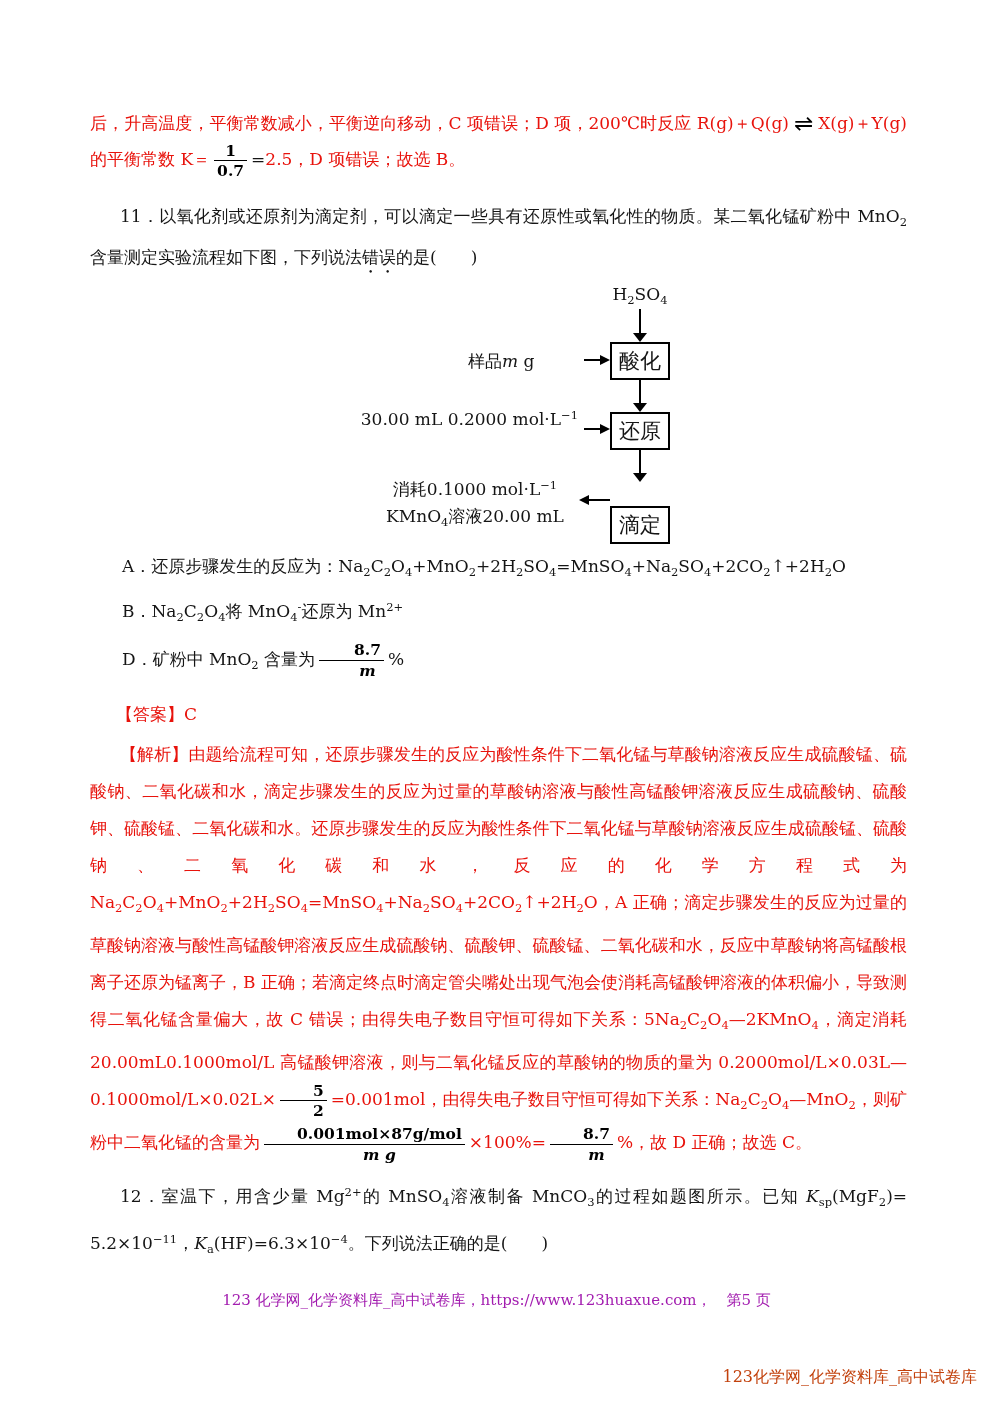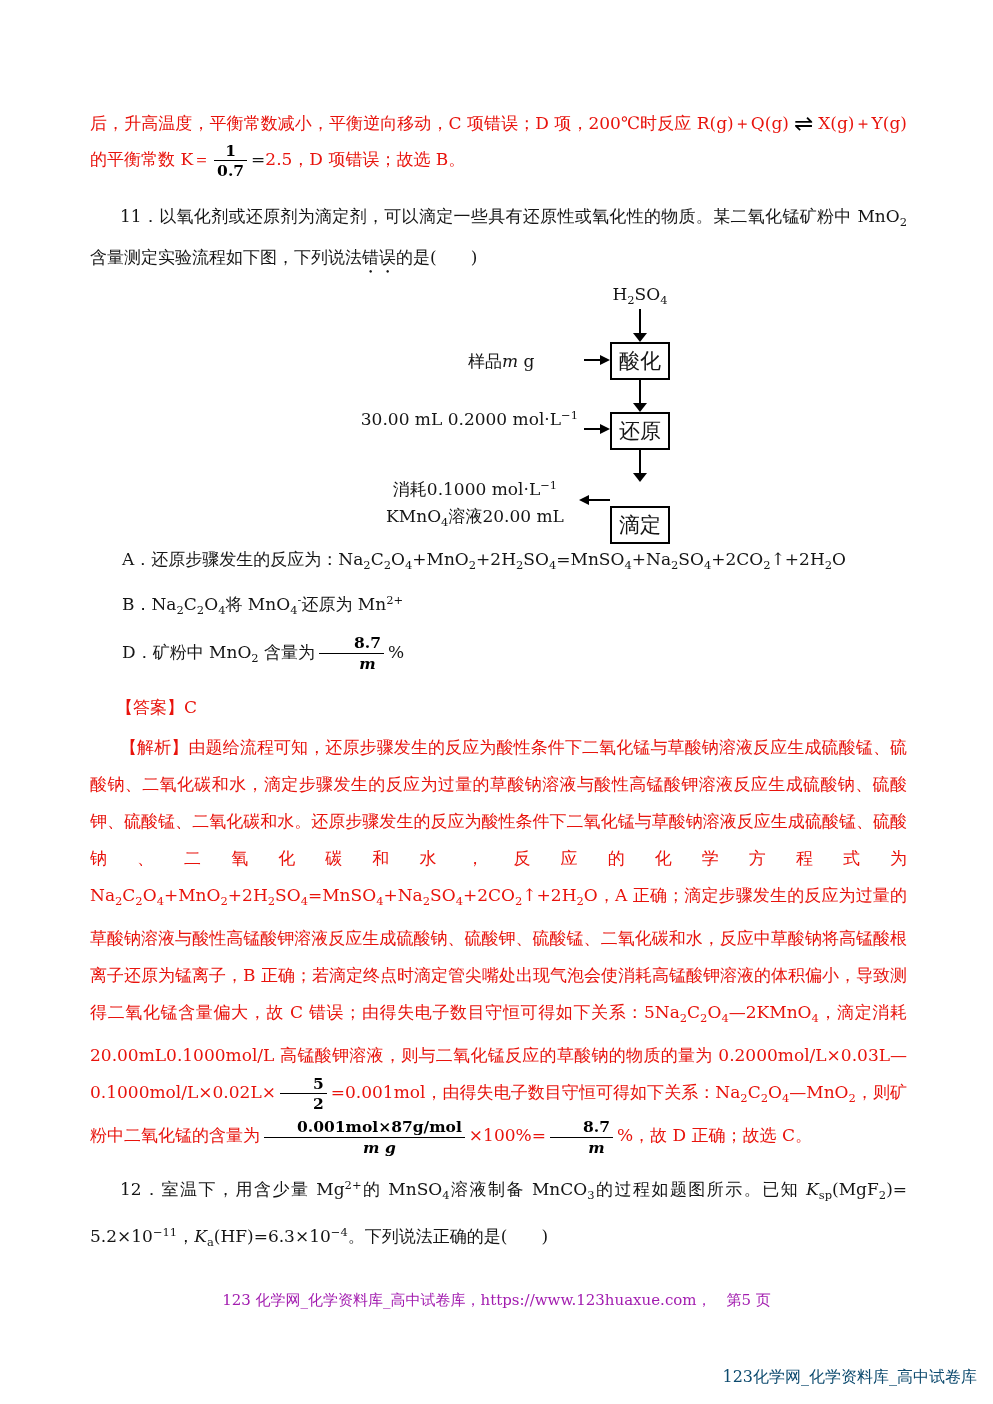--- a/index.html
+++ b/index.html
@@ -46,21 +46,21 @@
   .fc-hshaft { position:absolute; height:2px; background:#000; }
   .fc-hhead-r { position:absolute; width:0; height:0;
                border-top:5px solid transparent; border-bottom:5px solid transparent; border-left:10px solid #000; }
   .fc-hhead-l { position:absolute; width:0; height:0;
                border-top:5px solid transparent; border-bottom:5px solid transparent; border-right:10px solid #000; }
   .footer {
     position:absolute; left:0; top:1291px; width:100%; text-align:center;
     font-size:15px; color:#a21caf;
   }
   .watermark {
-    position:absolute; right:16px; top:1367px; font-size:16px; color:#0c4a6e;
+    position:absolute; right:16px; top:1367px; font-size:16px; color:#c2410c;
   }
 </style>
 </head>
 <body>
 
 <div class="page">
   <div class="content">
 
     <p class="para red">后，升高温度，平衡常数减小，平衡逆向移动，C 项错误；D 项，200℃时反应 R(g)＋Q(g)<span class="equil">⇌</span>X(g)＋Y(g)的平衡常数 K＝<span class="frac"><span class="fn">1</span><span class="fd">0.7</span></span><span class="blk">=</span>2.5，D 项错误；故选 B。</p>
 
@@ -101,21 +101,21 @@
       </div>
 
       <div class="fc-label" style="left:285px; top:191px; width:200px; text-align:center;">
         <div>消耗0.1000 mol·L<span class="sp">−1</span></div>
         <div>KMnO<span class="sb">4</span>溶液20.00 mL</div>
       </div>
       <div class="fc-hshaft" style="left:498px; top:218px; width:22px;"></div>
       <div class="fc-hhead-l" style="left:489px; top:214px;"></div>
     </div>
 
-    <p class="para option" style="margin-top:9px">A．还原步骤发生的反应为：Na<span class="sb">2</span>C<span class="sb">2</span>O<span class="sb">4</span>+MnO<span class="sb">2</span>+2H<span class="sb">2</span>SO<span class="sb">4</span>=MnSO<span class="sb">4</span>+Na<span class="sb">2</span>SO<span class="sb">4</span>+2CO<span class="sb">2</span>↑+2H<span class="sb">2</span>O</p>
+    <p class="para option" style="margin-top:16px">A．还原步骤发生的反应为：Na<span class="sb">2</span>C<span class="sb">2</span>O<span class="sb">4</span>+MnO<span class="sb">2</span>+2H<span class="sb">2</span>SO<span class="sb">4</span>=MnSO<span class="sb">4</span>+Na<span class="sb">2</span>SO<span class="sb">4</span>+2CO<span class="sb">2</span>↑+2H<span class="sb">2</span>O</p>
     <p class="para option">B．Na<span class="sb">2</span>C<span class="sb">2</span>O<span class="sb">4</span>将 MnO<span class="sb">4</span><span class="sp">-</span>还原为 Mn<span class="sp">2+</span></p>
     <p class="para option optionD">D．矿粉中 MnO<span class="sb">2</span> 含量为<span class="frac"><span class="fn">8.7</span><span class="fd it">m</span></span>%</p>
 
     <p class="para red answer">【答案】C</p>
 
     <p class="para red indent explan">【解析】由题给流程可知，还原步骤发生的反应为酸性条件下二氧化锰与草酸钠溶液反应生成硫酸锰、硫酸钠、二氧化碳和水，滴定步骤发生的反应为过量的草酸钠溶液与酸性高锰酸钾溶液反应生成硫酸钠、硫酸钾、硫酸锰、二氧化碳和水。还原步骤发生的反应为酸性条件下二氧化锰与草酸钠溶液反应生成硫酸锰、硫酸钠、二氧化碳和水，反应的化学方程式为 Na<span class="sb">2</span>C<span class="sb">2</span>O<span class="sb">4</span>+MnO<span class="sb">2</span>+2H<span class="sb">2</span>SO<span class="sb">4</span>=MnSO<span class="sb">4</span>+Na<span class="sb">2</span>SO<span class="sb">4</span>+2CO<span class="sb">2</span>↑+2H<span class="sb">2</span>O，A 正确；滴定步骤发生的反应为过量的草酸钠溶液与酸性高锰酸钾溶液反应生成硫酸钠、硫酸钾、硫酸锰、二氧化碳和水，反应中草酸钠将高锰酸根离子还原为锰离子，B 正确；若滴定终点时滴定管尖嘴处出现气泡会使消耗高锰酸钾溶液的体积偏小，导致测得二氧化锰含量偏大，故 C 错误；由得失电子数目守恒可得如下关系：5Na<span class="sb">2</span>C<span class="sb">2</span>O<span class="sb">4</span>—2KMnO<span class="sb">4</span>，滴定消耗 20.00mL0.1000mol/L 高锰酸钾溶液，则与二氧化锰反应的草酸钠的物质的量为 0.2000mol/L×0.03L—0.1000mol/L×0.02L×<span class="frac"><span class="fn">5</span><span class="fd">2</span></span>=0.001mol，由得失电子数目守恒可得如下关系：Na<span class="sb">2</span>C<span class="sb">2</span>O<span class="sb">4</span>—MnO<span class="sb">2</span>，则矿粉中二氧化锰的含量为<span class="frac"><span class="fn">0.001mol×87g/mol</span><span class="fd it">m g</span></span>×100%=<span class="frac"><span class="fn">8.7</span><span class="fd it">m</span></span>%，故 D 正确；故选 C。</p>
 
     <p class="para indent q12">12．室温下，用含少量 Mg<span class="sp">2+</span>的 MnSO<span class="sb">4</span>溶液制备 MnCO<span class="sb">3</span>的过程如题图所示。已知 <span class="it">K</span><span class="sb">sp</span>(MgF<span class="sb">2</span>)= 5.2×10<span class="sp">−11</span>，<span class="it">K</span><span class="sb">a</span>(HF)=6.3×10<span class="sp">−4</span>。下列说法正确的是(　　)</p>
 
   </div>

